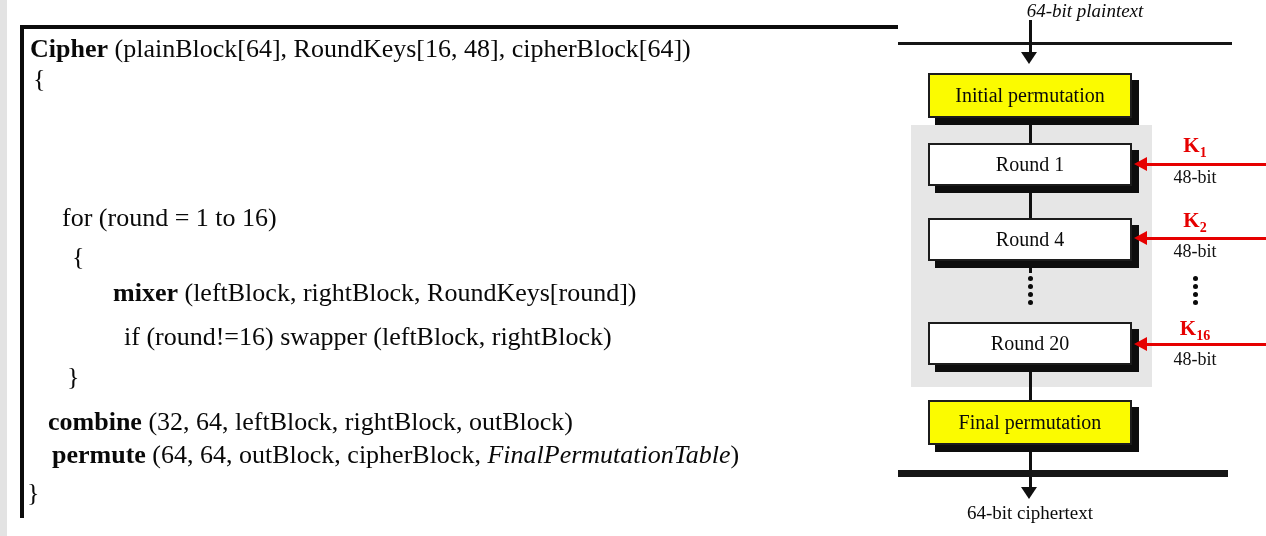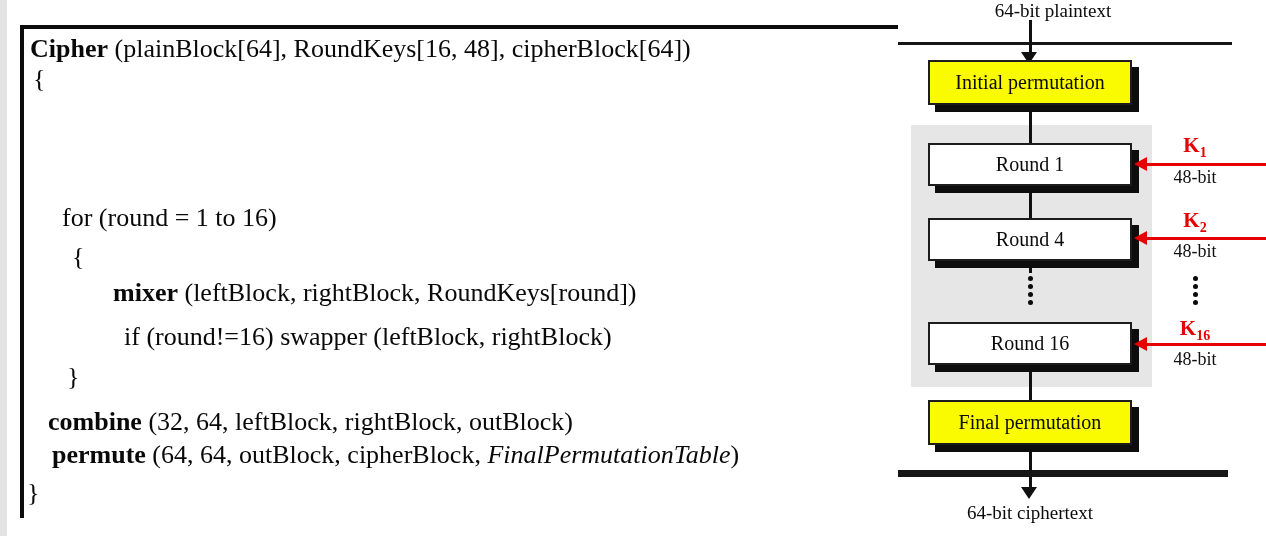--- a/index.html
+++ b/index.html
@@ -24,28 +24,28 @@
   .head-down { position:absolute; left:1021px; width:0; height:0;
                border-left:8px solid transparent; border-right:8px solid transparent;
                border-top:12px solid #101010; }
   .gray-region { position:absolute; left:911px; top:125px; width:241px; height:262px; background:#e6e6e6; }
 
   .node { position:absolute; left:928px; width:204px; height:45px;
           border:2px solid #1c1c1c; box-shadow:7px 7px 0 #0d0d0d;
           display:flex; align-items:center; justify-content:center; font-size:20px; }
   .node.yellow { background:#fbfb00; }
   .node.white  { background:#ffffff; height:43px; }
-  .n-init  { top:60px; }
+  .n-init  { top:73px; }
   .n-r1    { top:143px; }
   .n-r2    { top:218px; }
   .n-r16   { top:322px; }
   .n-final { top:400px; }
 
   .small-label { position:absolute; width:170px; text-align:center; font-size:19px; }
-  .lbl-plain  { left:968px; top:0px; }
+  .lbl-plain  { left:1000px; top:0px;font-style:italic; }
   .lbl-cipher { left:945px; top:502px; }
 
   .klabel { position:absolute; left:1150px; width:90px; text-align:center;
             color:#e60000; font-weight:bold; font-size:21px; line-height:1; }
   .klabel sub { font-size:14px; line-height:1; }
   .bits { position:absolute; left:1150px; width:90px; text-align:center; font-size:18px; color:#101010; }
   .red-line { position:absolute; left:1146px; width:120px; height:3px; background:#e60000; }
   .red-head { position:absolute; left:1134px; width:0; height:0;
               border-top:7px solid transparent; border-bottom:7px solid transparent;
               border-right:13px solid #e60000; }
@@ -90,21 +90,21 @@
   <div class="node yellow n-init">
     <span>Initial permutation</span>
   </div>
   <div class="node white n-r1">
     <span>Round 1</span>
   </div>
   <div class="node white n-r2">
     <span>Round 4</span>
   </div>
   <div class="node white n-r16">
-    <span>Round 16</span>
+    <span>Round 20</span>
   </div>
   <div class="node yellow n-final">
     <span>Final permutation</span>
   </div>
 
   <div class="dots dots-mid">
       <i></i>
       <i></i>
       <i></i>
       <i></i>

